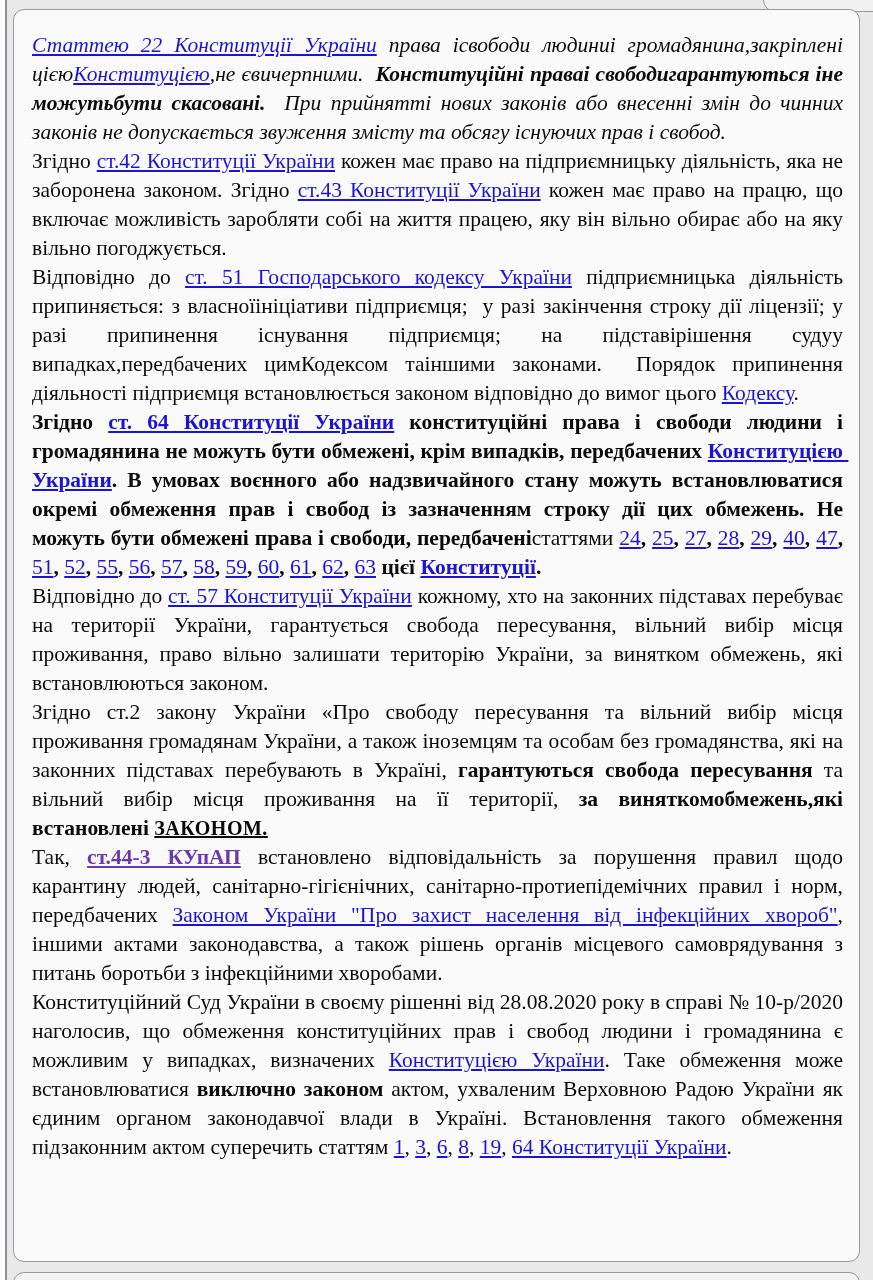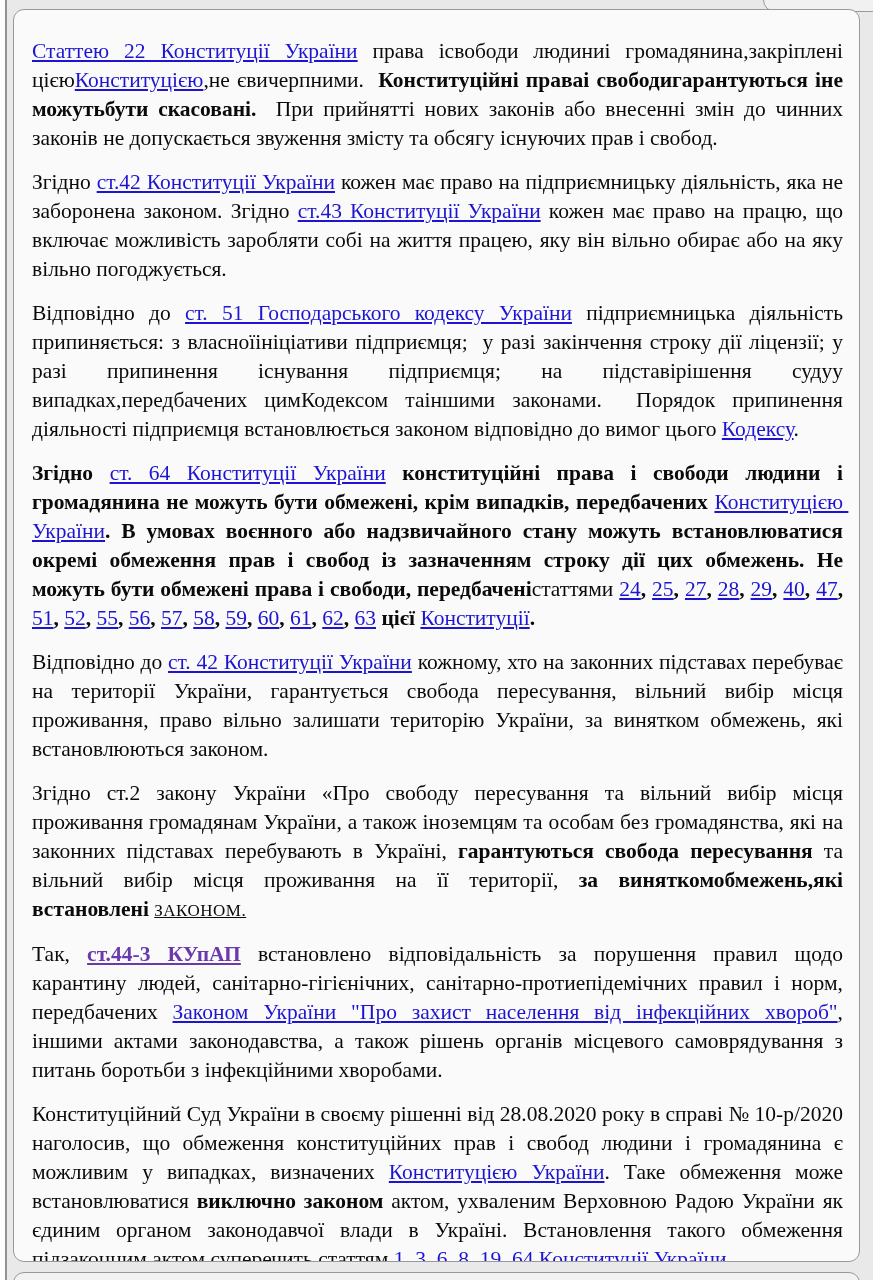--- a/index.html
+++ b/index.html
@@ -42,46 +42,46 @@
     position:absolute;left:13px;top:1272px;width:847px;height:30px;
     background:#f2f2f2;border:1px solid var(--border);
     border-radius:11px;
   }
   .para{
     font-size:21.5px;
     line-height:29px;
     color:var(--text);
     text-align:justify;
     text-align-last:left;
-    margin-top:15px;
+    margin-top:0;
   }
-  .para:first-child{margin-top:20px;}
+  .para:first-child{margin-top:14px;font-style:italic;}
   .run{white-space:pre-wrap;}
   .s-p{font-weight:normal;}
   .s-b{font-weight:bold;}
   .s-bu{font-weight:bold;}
-  .s-buL{font-weight:normal;text-decoration:underline;font-size:17px;letter-spacing:.5px;}
+  .s-buL{font-weight:bold;text-decoration:underline;font-size:20px;letter-spacing:.5px;}
   a.s-l{color:var(--link);text-decoration:underline;font-weight:normal;}
-  a.s-bl{color:var(--link);text-decoration:underline;font-weight:normal;}
+  a.s-bl{color:var(--link);text-decoration:underline;font-weight:bold;}
   a.s-v{color:var(--visited);text-decoration:underline;font-weight:bold;}
 </style>
 </head>
 <body>
 
 <div class="left-white-strip"></div>
 <div class="left-divider"></div>
 
 <div class="prev-card"></div>
 
 <div class="main-card">
   <div>
       <p class="para"><a class="run s-l" href="#">Статтею 22 Конституції України</a><span class="run s-p"> права ісвободи людиниі громадянина,закріплені цією</span><a class="run s-l" href="#">Конституцією</a><span class="run s-p">,не євичерпними.  </span><span class="run s-b">Конституційні праваі свободигарантуються іне можутьбути скасовані.</span><span class="run s-p">  При прийнятті нових законів або внесенні змін до чинних законів не допускається звуження змісту та обсягу існуючих прав і свобод.</span></p>
       <p class="para"><span class="run s-p">Згідно </span><a class="run s-l" href="#">ст.42 Конституції України</a><span class="run s-p"> кожен має право на підприємницьку діяльність, яка не заборонена законом. Згідно </span><a class="run s-l" href="#">ст.43 Конституції України</a><span class="run s-p"> кожен має право на працю, що включає можливість заробляти собі на життя працею, яку він вільно обирає або на яку вільно погоджується.</span></p>
       <p class="para"><span class="run s-p">Відповідно до </span><a class="run s-l" href="#">ст. 51 Господарського кодексу України</a><span class="run s-p"> підприємницька діяльність припиняється: з власноїініціативи підприємця;  у разі закінчення строку дії ліцензії; у разі припинення існування підприємця; на підставірішення судуу випадках,передбачених цимКодексом таіншими законами.  Порядок припинення діяльності підприємця встановлюється законом відповідно до вимог цього </span><a class="run s-l" href="#">Кодексу</a><span class="run s-p">.</span></p>
       <p class="para"><span class="run s-b">Згідно </span><a class="run s-bl" href="#">ст. 64 Конституції України</a><span class="run s-b"> конституційні права і свободи людини і громадянина не можуть бути обмежені, крім випадків, передбачених </span><a class="run s-bl" href="#">Конституцією України</a><span class="run s-b">. В умовах </span><span class="run s-bu">воєнного або надзвичайного стану </span><span class="run s-b">можуть встановлюватися окремі обмеження прав і свобод із зазначенням строку дії цих обмежень. Не можуть бути обмежені права і свободи, передбачені</span><span class="run s-p">статтями </span><a class="run s-l" href="#">24</a><span class="run s-b">, </span><a class="run s-l" href="#">25</a><span class="run s-b">, </span><a class="run s-l" href="#">27</a><span class="run s-b">, </span><a class="run s-l" href="#">28</a><span class="run s-b">, </span><a class="run s-l" href="#">29</a><span class="run s-b">, </span><a class="run s-l" href="#">40</a><span class="run s-b">, </span><a class="run s-l" href="#">47</a><span class="run s-b">, </span><a class="run s-l" href="#">51</a><span class="run s-b">, </span><a class="run s-l" href="#">52</a><span class="run s-b">, </span><a class="run s-l" href="#">55</a><span class="run s-b">, </span><a class="run s-l" href="#">56</a><span class="run s-b">, </span><a class="run s-l" href="#">57</a><span class="run s-b">, </span><a class="run s-l" href="#">58</a><span class="run s-b">, </span><a class="run s-l" href="#">59</a><span class="run s-b">, </span><a class="run s-l" href="#">60</a><span class="run s-b">, </span><a class="run s-l" href="#">61</a><span class="run s-b">, </span><a class="run s-l" href="#">62</a><span class="run s-b">, </span><a class="run s-l" href="#">63</a><span class="run s-b"> цієї </span><a class="run s-bl" href="#">Конституції</a><span class="run s-b">.</span></p>
-      <p class="para"><span class="run s-p">Відповідно до </span><a class="run s-l" href="#">ст. 42 Конституції України</a><span class="run s-p"> кожному, хто на законних підставах перебуває на території України, гарантується свобода пересування, вільний вибір місця проживання, право вільно залишати територію України, за винятком обмежень, які встановлюються законом.</span></p>
+      <p class="para"><span class="run s-p">Відповідно до </span><a class="run s-l" href="#">ст. 57 Конституції України</a><span class="run s-p"> кожному, хто на законних підставах перебуває на території України, гарантується свобода пересування, вільний вибір місця проживання, право вільно залишати територію України, за винятком обмежень, які встановлюються законом.</span></p>
       <p class="para"><span class="run s-p">Згідно ст.2 закону України «Про свободу пересування та вільний вибір місця проживання громадянам України, а також іноземцям та особам без громадянства, які на законних підставах перебувають в Україні, </span><span class="run s-b">гарантуються свобода пересування</span><span class="run s-p"> та вільний вибір місця проживання на її території, </span><span class="run s-b">за виняткомобмежень,які встановлені </span><span class="run s-buL">ЗАКОНОМ.</span></p>
       <p class="para"><span class="run s-p">Так, </span><a class="run s-v" href="#">ст.44-3 КУпАП</a><span class="run s-p"> встановлено відповідальність за порушення правил щодо карантину людей, санітарно-гігієнічних, санітарно-протиепідемічних правил і норм, передбачених </span><a class="run s-l" href="#">Законом України "Про захист населення від інфекційних хвороб"</a><span class="run s-p">, іншими актами законодавства, а також рішень органів місцевого самоврядування з питань боротьби з інфекційними хворобами.</span></p>
       <p class="para"><span class="run s-p">Конституційний Суд України в своєму рішенні від 28.08.2020 року в справі № 10-р/2020 наголосив, що обмеження конституційних прав і свобод людини і громадянина є можливим у випадках, визначених </span><a class="run s-l" href="#">Конституцією України</a><span class="run s-p">. Таке обмеження може встановлюватися </span><span class="run s-bu">виключно законом</span><span class="run s-p"> актом, ухваленим Верховною Радою України як єдиним органом законодавчої влади в Україні. Встановлення такого обмеження підзаконним актом суперечить статтям </span><a class="run s-l" href="#">1</a><span class="run s-p">, </span><a class="run s-l" href="#">3</a><span class="run s-p">, </span><a class="run s-l" href="#">6</a><span class="run s-p">, </span><a class="run s-l" href="#">8</a><span class="run s-p">, </span><a class="run s-l" href="#">19</a><span class="run s-p">, </span><a class="run s-l" href="#">64 Конституції України</a><span class="run s-p">.</span></p>
     </div>
 </div>
 
 <div class="next-card"></div>
 
 </body></html>

